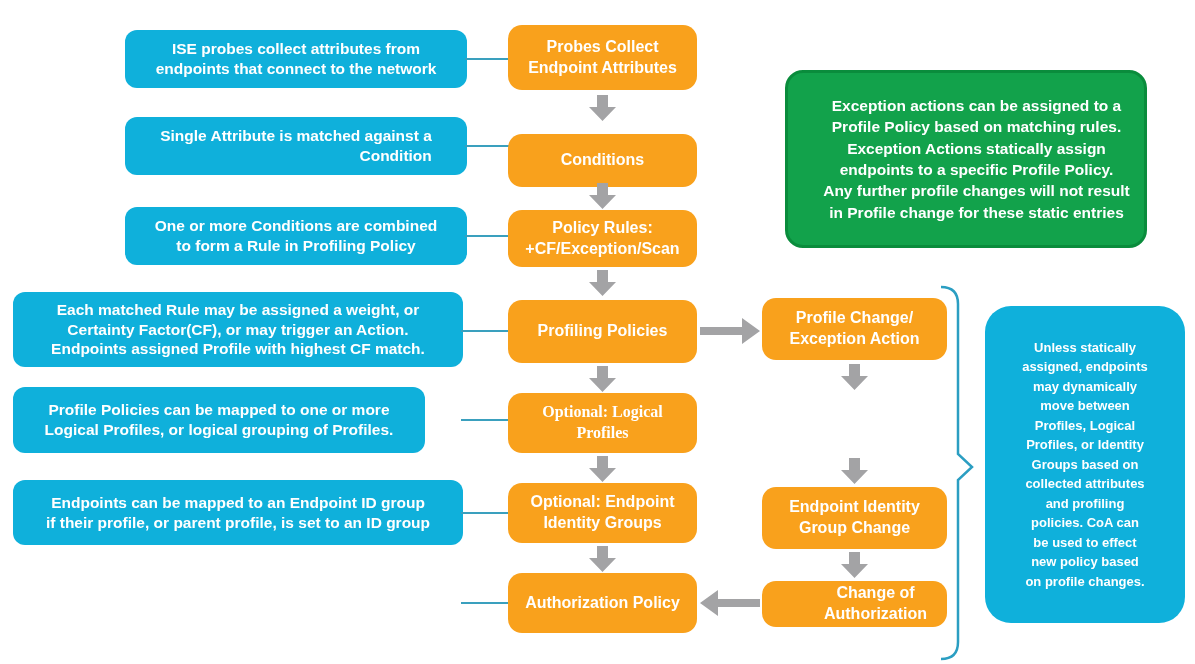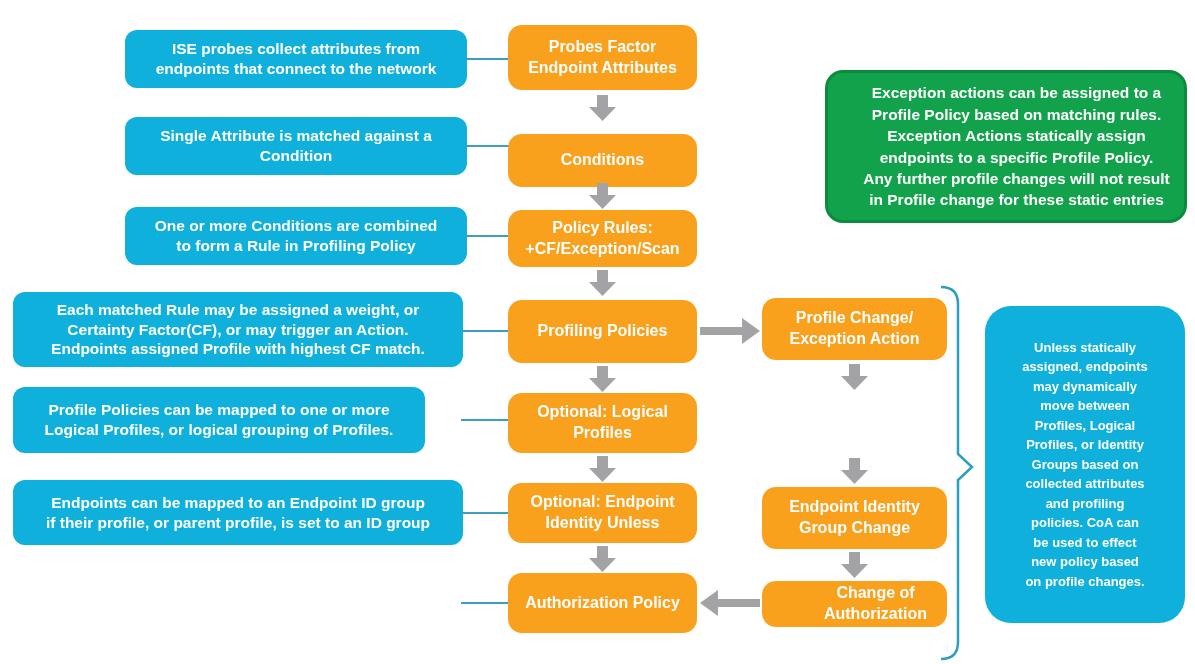--- a/index.html
+++ b/index.html
@@ -61,50 +61,50 @@
   svg.brace { position: absolute; }
   svg.brace path { stroke: #2b9ec2; stroke-width: 2.5; fill: none; }
 </style>
 </head>
 <body>
 
 <div id="canvas">
 
   <div class="bx blue" style="left:125px; top:30px;  width:342px; height:58px;">ISE probes collect attributes from
 endpoints that connect to the network</div>
-  <div class="bx blue" style="left:125px; top:117px; width:342px; height:58px;">Single Attribute is matched against a
+  <div class="bx blue" style="left:125px; top:117px; width:342px; height:58px;text-align:right;">Single Attribute is matched against a
 Condition</div>
   <div class="bx blue" style="left:125px; top:207px; width:342px; height:58px;">One or more Conditions are combined
 to form a Rule in Profiling Policy</div>
   <div class="bx blue" style="left:13px;  top:292px; width:450px; height:75px;">Each matched Rule may be assigned a weight, or
 Certainty Factor(CF), or may trigger an Action.
 Endpoints assigned Profile with highest CF match.</div>
   <div class="bx blue" style="left:13px;  top:387px; width:412px; height:66px;">Profile Policies can be mapped to one or more
 Logical Profiles, or logical grouping of Profiles.</div>
   <div class="bx blue" style="left:13px;  top:480px; width:450px; height:65px;">Endpoints can be mapped to an Endpoint ID group
 if their profile, or parent profile, is set to an ID group</div>
 
   <div class="conn" style="left:465px; top:58px;  width:45px;"></div>
   <div class="conn" style="left:465px; top:145px; width:45px;"></div>
   <div class="conn" style="left:465px; top:235px; width:45px;"></div>
   <div class="conn" style="left:461px; top:330px; width:49px;"></div>
   <div class="conn" style="left:461px; top:419px; width:49px;"></div>
   <div class="conn" style="left:461px; top:512px; width:49px;"></div>
   <div class="conn" style="left:461px; top:602px; width:49px;"></div>
 
-  <div class="bx orange" style="left:508px; top:25px;  width:189px; height:65px;">Probes Factor
+  <div class="bx orange" style="left:508px; top:25px;  width:189px; height:65px;">Probes Collect
 Endpoint Attributes</div>
   <div class="bx orange" style="left:508px; top:122px; width:189px; height:53px;margin-top:12px;">Conditions</div>
   <div class="bx orange" style="left:508px; top:210px; width:189px; height:57px;">Policy Rules:
 +CF/Exception/Scan</div>
   <div class="bx orange" style="left:508px; top:300px; width:189px; height:63px;">Profiling Policies</div>
-  <div class="bx orange" style="left:508px; top:393px; width:189px; height:60px;">Optional: Logical
+  <div class="bx orange" style="left:508px; top:393px; width:189px; height:60px;font-family:Liberation Serif, serif;">Optional: Logical
 Profiles</div>
   <div class="bx orange" style="left:508px; top:483px; width:189px; height:60px;">Optional: Endpoint
-Identity Unless</div>
+Identity Groups</div>
   <div class="bx orange" style="left:508px; top:573px; width:189px; height:60px;">Authorization Policy</div>
 
   <svg class="ar" style="left:589px; top:95px;" width="27" height="26" viewBox="0 0 27 26">
       <polygon points="8,0 19,0 19,12 27,12 13.5,26 0,12 8,12"></polygon>
     </svg>
   <svg class="ar" style="left:589px; top:183px;" width="27" height="26" viewBox="0 0 27 26">
       <polygon points="8,0 19,0 19,12 27,12 13.5,26 0,12 8,12"></polygon>
     </svg>
   <svg class="ar" style="left:589px; top:270px;" width="27" height="26" viewBox="0 0 27 26">
       <polygon points="8,0 19,0 19,12 27,12 13.5,26 0,12 8,12"></polygon>
@@ -140,21 +140,21 @@
       <polygon points="8,0 19,0 19,12 27,12 13.5,26 0,12 8,12"></polygon>
     </svg>
   <svg class="ar" style="left:841px; top:552px;" width="27" height="26" viewBox="0 0 27 26">
       <polygon points="8,0 19,0 19,12 27,12 13.5,26 0,12 8,12"></polygon>
     </svg>
 
   <svg class="brace" style="left:933px; top:284px;" width="44" height="378" viewBox="0 0 44 378">
     <path d="M 8 3 Q 25 3 25 20 L 25 170 L 39 183 L 25 196 L 25 358 Q 25 375 8 375"></path>
   </svg>
 
-  <div class="bx green-note" style="left:825px; top:70px; width:362px; height:153px;padding-left:29px;">Exception actions can be assigned to a
+  <div class="bx green-note" style="left:785px; top:70px; width:362px; height:178px;padding-left:29px;">Exception actions can be assigned to a
 Profile Policy based on matching rules.
 Exception Actions statically assign
 endpoints to a specific Profile Policy.
 Any further profile changes will not result
 in Profile change for these static entries</div>
 
   <div class="bx blue-note" style="left:985px; top:306px; width:200px; height:317px;">Unless statically
 assigned, endpoints
 may dynamically
 move between

